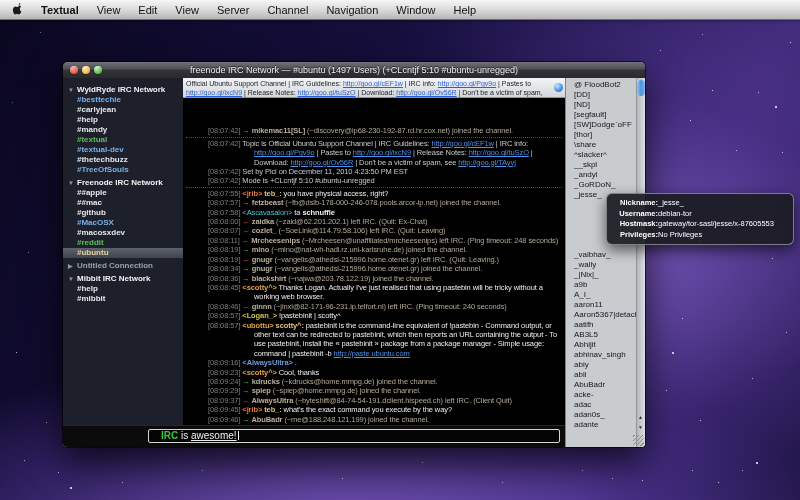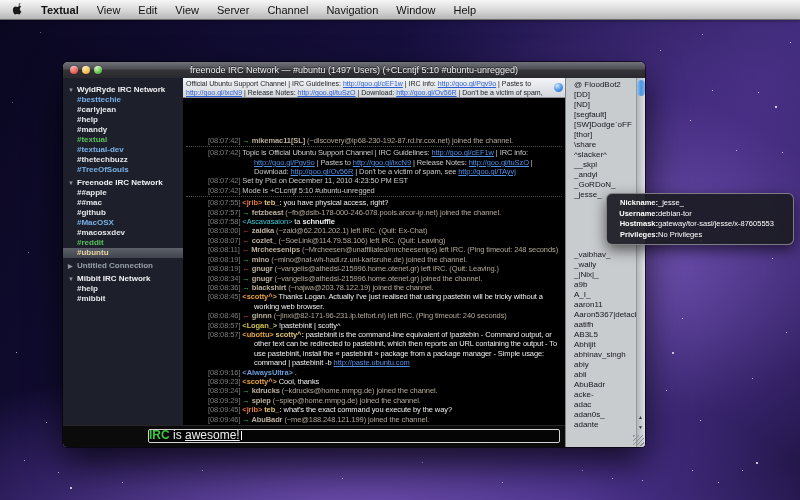--- a/index.html
+++ b/index.html
@@ -87,21 +87,21 @@
   .s-n2{color:#3fc9d4;font-weight:normal}
   .s-n3{color:#e2a147;font-weight:bold}
   .s-n4{color:#cfc44d;font-weight:bold}
   .s-n5{color:#6b9bd8;font-weight:bold}
 
   
   .bottombar{position:absolute;left:0;top:347px;width:502px;height:22px;background:#0b0b0b;
     border-top:1px solid #262626;box-sizing:border-box}
   .inputbox{position:absolute;left:85px;top:3px;width:412px;height:14px;background:#050505;
     border:1px solid #d4d4d4;border-radius:2px;box-sizing:border-box;
-    font-size:12px;line-height:11px;color:#f0f0f0;padding:0 0;white-space:nowrap;overflow:hidden}
+    font-size:10px;line-height:11px;color:#f0f0f0;padding:0 12px;white-space:nowrap;overflow:hidden}
   .i-g{color:#3cc43c;font-weight:bold}
   .i-p{color:#f0f0f0}
   .i-u{color:#f0f0f0;text-decoration:underline}
   .caret{display:inline-block;width:1px;height:9px;background:#fff;vertical-align:-1px;margin-left:1px}
 
   
   .userlist{position:absolute;left:502px;top:0;width:80px;height:369px;background:#c9cccf;
     border-left:1px solid #7e8187;box-sizing:border-box;font-size:8px;color:#16161e;overflow:hidden}
   .ulist{position:absolute;top:2px;left:0;right:9px}
   .urow{height:10px;line-height:10px;padding-left:8px;white-space:nowrap;overflow:hidden}
@@ -204,20 +204,21 @@
             <div class="cline"><span class="s-ts">[08:08:34] </span><span class="s-aj">→ </span><span class="s-jn">gnugr</span><span class="s-jp"> (~vangelis@athedsl-215996.home.otenet.gr) joined the channel.</span></div>
             <div class="cline"><span class="s-ts">[08:08:36] </span><span class="s-aj">→ </span><span class="s-jn">blackshirt</span><span class="s-jp"> (~najwa@203.78.122.19) joined the channel.</span></div>
             <div class="cline"><span class="s-ts">[08:08:45] </span><span class="s-n3">&lt;scotty^&gt;</span><span class="s-ms"> Thanks Logan.  Actually I've just realised that using pastebin will be tricky without a working web browser.</span></div>
             <div class="cline"><span class="s-ts">[08:08:46] </span><span class="s-ap">← </span><span class="s-jn">ginnn</span><span class="s-jp"> (~jinxi@82-171-96-231.ip.telfort.nl) left IRC. (Ping timeout: 240 seconds)</span></div>
             <div class="cline"><span class="s-ts">[08:08:57] </span><span class="s-n4">&lt;Logan_&gt;</span><span class="s-ms"> !pastebinit | scotty^</span></div>
             <div class="cline"><span class="s-ts">[08:08:57] </span><span class="s-n3">&lt;ubottu&gt;</span><span class="s-me"> scotty^:</span><span class="s-ms"> pastebinit is the command-line equivalent of !pastebin - Command output, or other text can be redirected to pastebinit, which then reports an URL containing the output - To use pastebinit, install the « pastebinit » package from a package manager - Simple usage: command | pastebinit -b </span><span class="s-lk">http://paste.ubuntu.com</span></div>
             <div class="cline"><span class="s-ts">[08:09:16] </span><span class="s-n5">&lt;AlwaysUltra&gt;</span><span class="s-ms"> .</span></div>
             <div class="cline"><span class="s-ts">[08:09:23] </span><span class="s-n3">&lt;scotty^&gt;</span><span class="s-ms"> Cool, thanks</span></div>
             <div class="cline"><span class="s-ts">[08:09:24] </span><span class="s-aj">→ </span><span class="s-jn">kdrucks</span><span class="s-jp"> (~kdrucks@home.mmpg.de) joined the channel.</span></div>
             <div class="cline"><span class="s-ts">[08:09:29] </span><span class="s-aj">→ </span><span class="s-jn">spiep</span><span class="s-jp"> (~spiep@home.mmpg.de) joined the channel.</span></div>
+            <div class="cline"><span class="s-ts">[08:09:37] </span><span class="s-ap">← </span><span class="s-jn">AlwaysUltra</span><span class="s-jp"> (~byteshift@84-74-54-191.dclient.hispeed.ch) left IRC. (Client Quit)</span></div>
             <div class="cline"><span class="s-ts">[08:09:45] </span><span class="s-n1">&lt;jrib&gt;</span><span class="s-me"> teb_:</span><span class="s-ms"> what's the exact command you execute by the way?</span></div>
             <div class="cline"><span class="s-ts">[08:09:46] </span><span class="s-aj">→ </span><span class="s-jn">AbuBadr</span><span class="s-jp"> (~me@188.248.121.199) joined the channel.</span></div>
           </div>
       </div>
     </div>
     <div class="bottombar">
       <div class="inputbox">
         <span id="input-text"><span class="i-g">IRC</span><span class="i-p"> is </span><span class="i-u">awesome!</span></span><span class="caret"></span>
       </div>
     </div>

